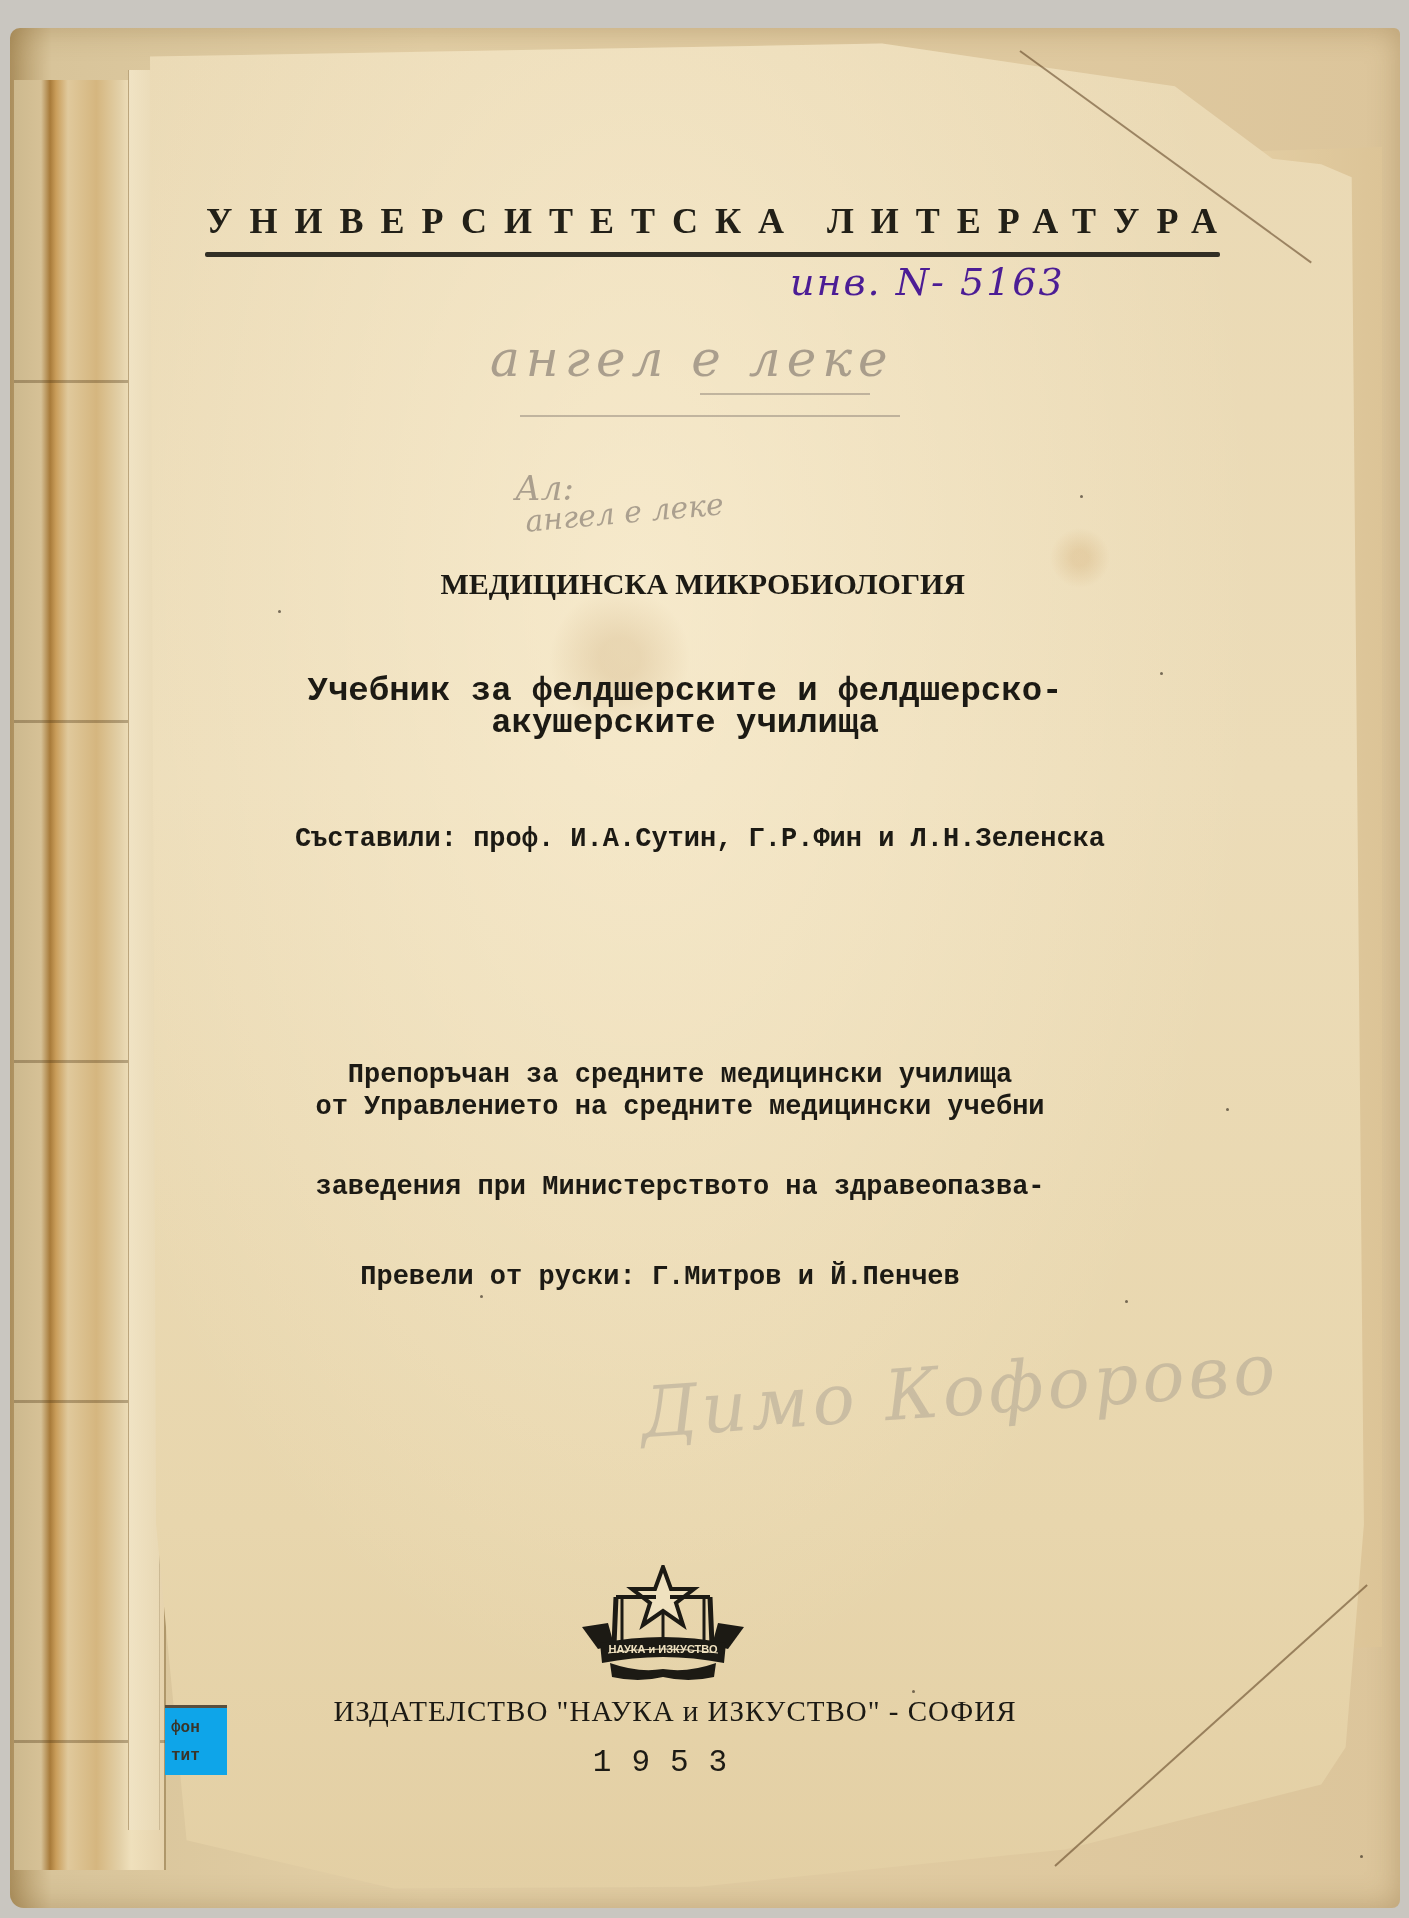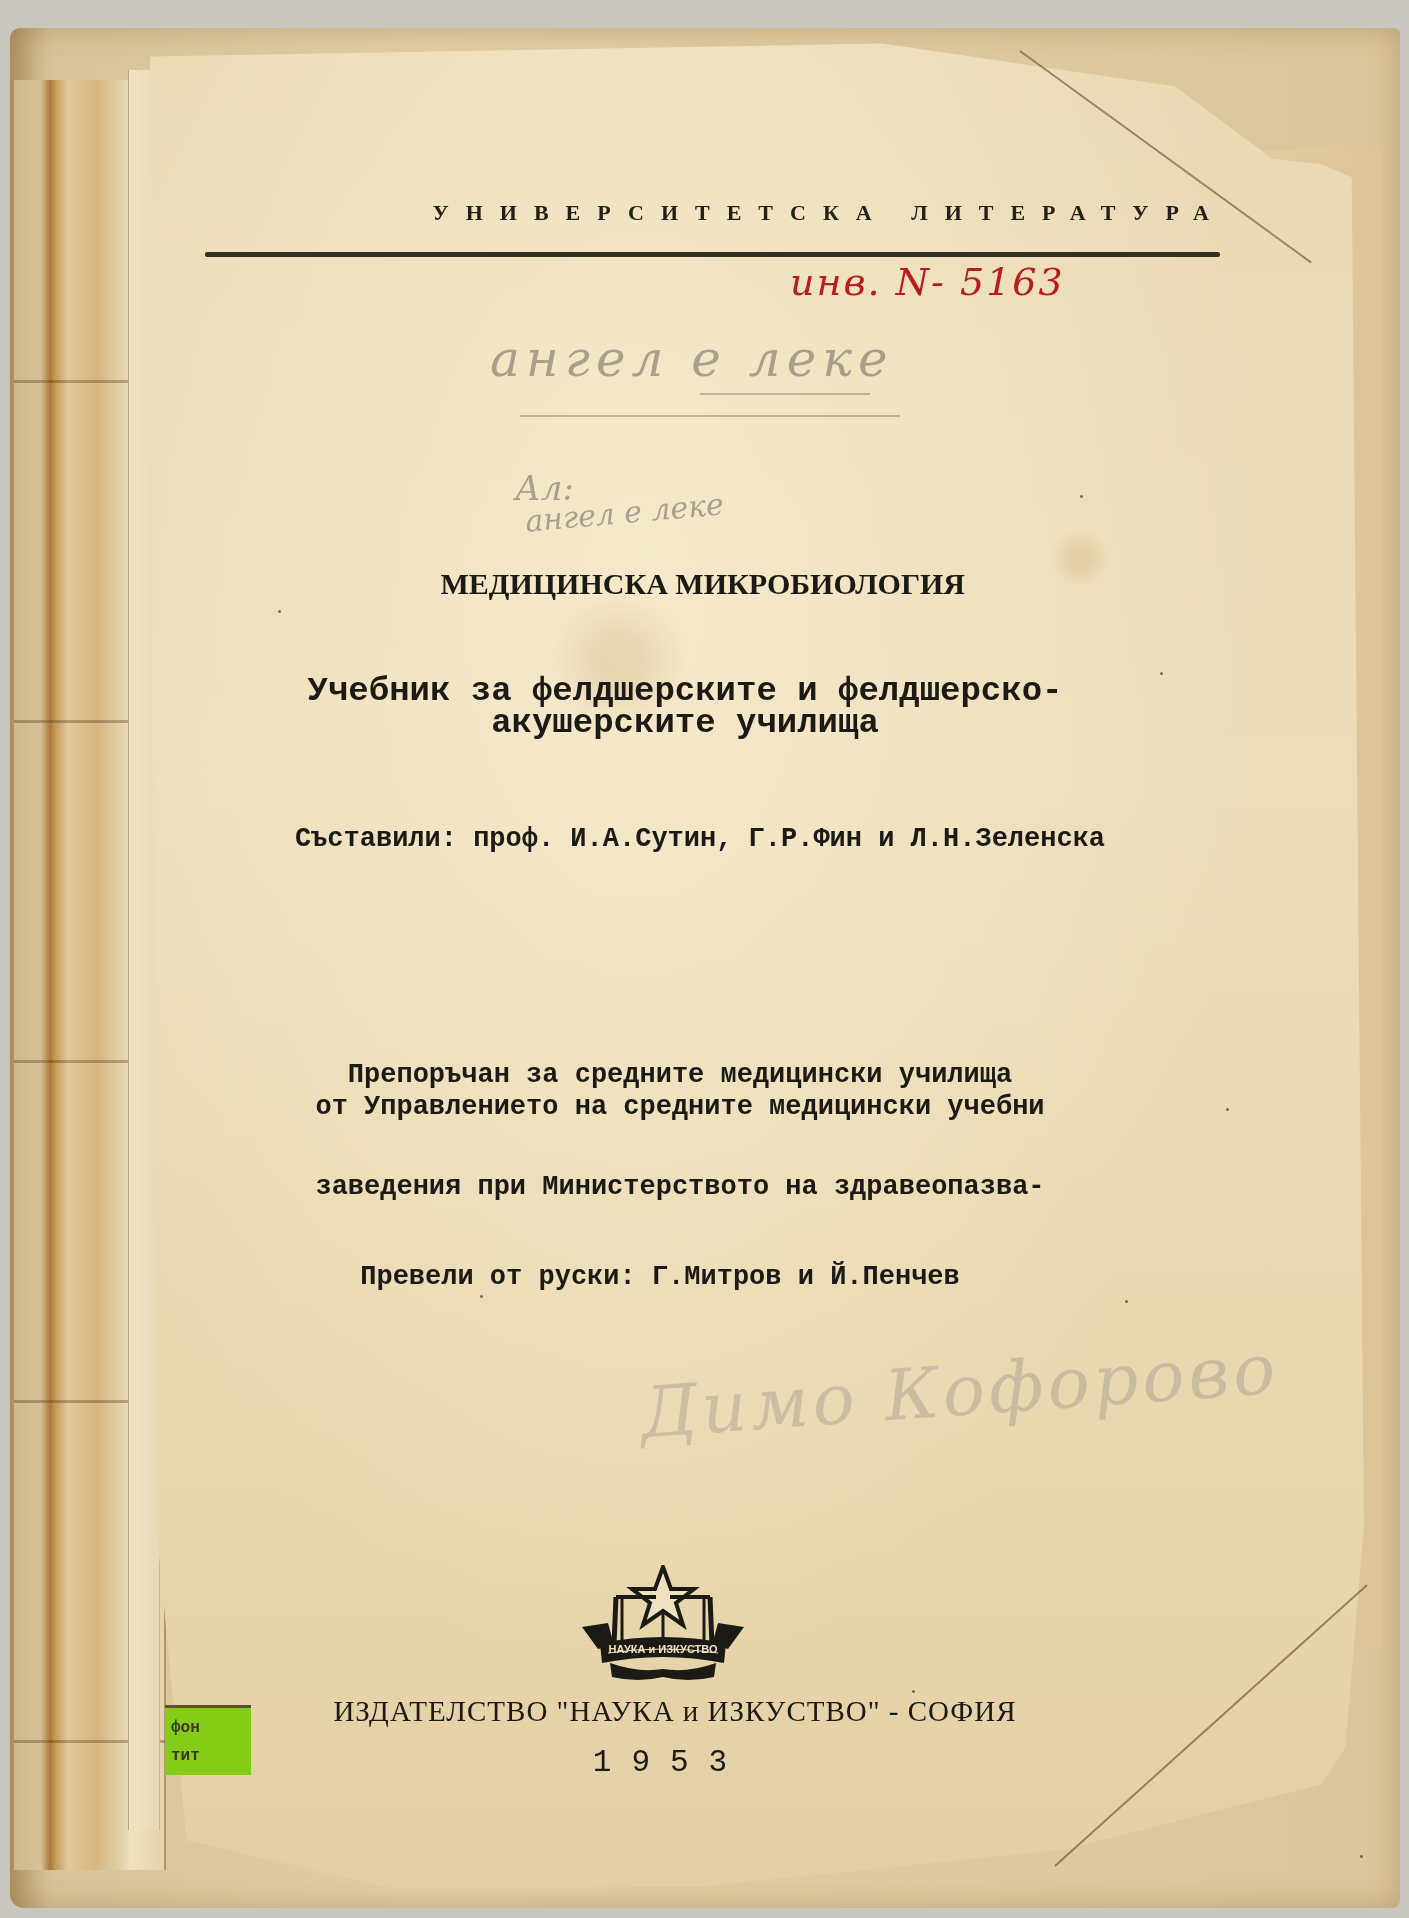--- a/index.html
+++ b/index.html
@@ -49,32 +49,32 @@
       transform: skewY(-2deg);
     }
     .fold-line {
       position: absolute; height: 2px; background: rgba(90,60,30,.55); transform-origin: left center;
     }
 
     
     .series-header {
       position: absolute; left: 206px; top: 200px; width: 1020px;
       font-family: "Liberation Serif", "DejaVu Serif", serif;
-      font-weight: bold; font-size: 22px; letter-spacing: 17px; color: #222018;
+      font-weight: bold; font-size: 36px; letter-spacing: 17px; color: #222018;
       white-space: nowrap;
       text-align: right;
     }
     .series-rule {
       position: absolute; left: 205px; top: 252px; width: 1015px; height: 5px;
       background: #222018; border-radius: 2px; opacity: .92;
     }
     .hand-ink {
       position: absolute; left: 790px; top: 260px;
       font-family: "DejaVu Serif", serif; font-style: italic;
-      font-size: 38px; color: #b91c1c; white-space: nowrap; letter-spacing: 2px;
+      font-size: 38px; color: #4c1d95; white-space: nowrap; letter-spacing: 2px;
     }
     .pencil {
       position: absolute; font-family: "DejaVu Serif", serif; font-style: italic;
       color: rgba(110,100,95,.55); white-space: nowrap;
     }
     .pencil-line { position: absolute; height: 2px; background: rgba(110,100,95,.38); }
 
     .typed {
       position: absolute; color: #1c1a14; font-weight: bold;
       font-family: "Liberation Mono", "DejaVu Sans Mono", monospace;
@@ -94,22 +94,22 @@
       font-family: "Liberation Serif", "DejaVu Serif", serif; letter-spacing: 1px;
     }
     .year {
       left: 560px; top: 1745px; width: 220px; font-size: 31px; letter-spacing: 20px;
       font-weight: normal;
     }
     .emblem { position: absolute; left: 578px; top: 1565px; width: 170px; height: 118px; }
 
     
     .torn-under {
-      position: absolute; left: 165px; top: 1705px; width: 86px; height: 70px;
-      background: #84cc16; border-top: 3px solid #5a4e3c;
+      position: absolute; left: 165px; top: 1705px; width: 62px; height: 70px;
+      background: #0ea5e9; border-top: 3px solid #5a4e3c;
       font-family: "Liberation Mono", monospace; font-size: 16px; font-weight: bold; color: #3a3428;
       padding: 6px 0 16px 6px; box-sizing: border-box; line-height: 28px;
     }
     .specks span { position: absolute; width: 3px; height: 3px; border-radius: 50%; background: rgba(40,30,20,.6); }
     .signature {
       position: absolute; left: 640px; top: 1350px;
       font-family: "DejaVu Serif", serif; font-style: italic; font-size: 70px;
       color: rgba(120,115,120,.28); white-space: nowrap; transform: rotate(-4deg); letter-spacing: 4px;
     }
   </style>

